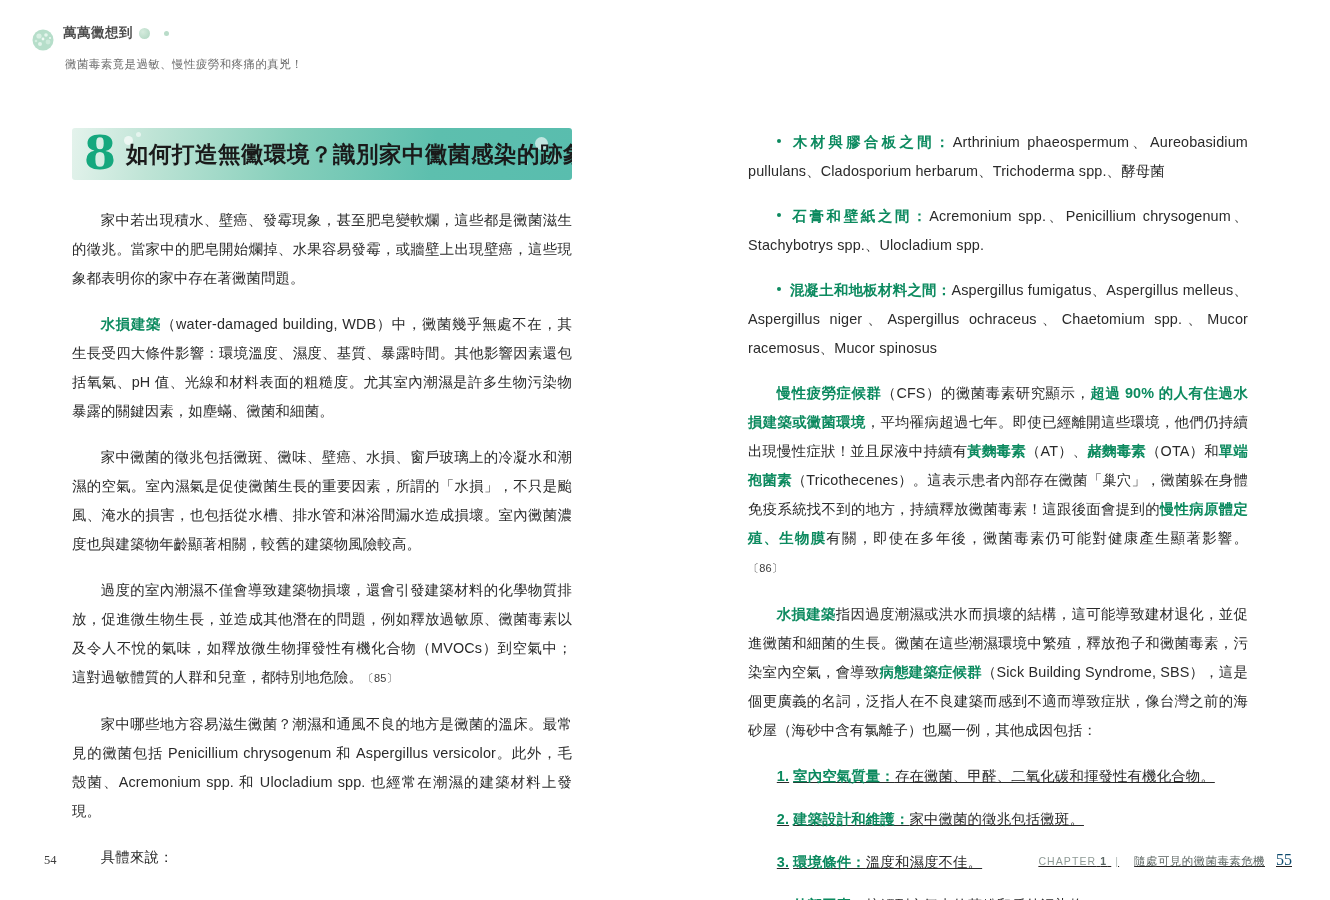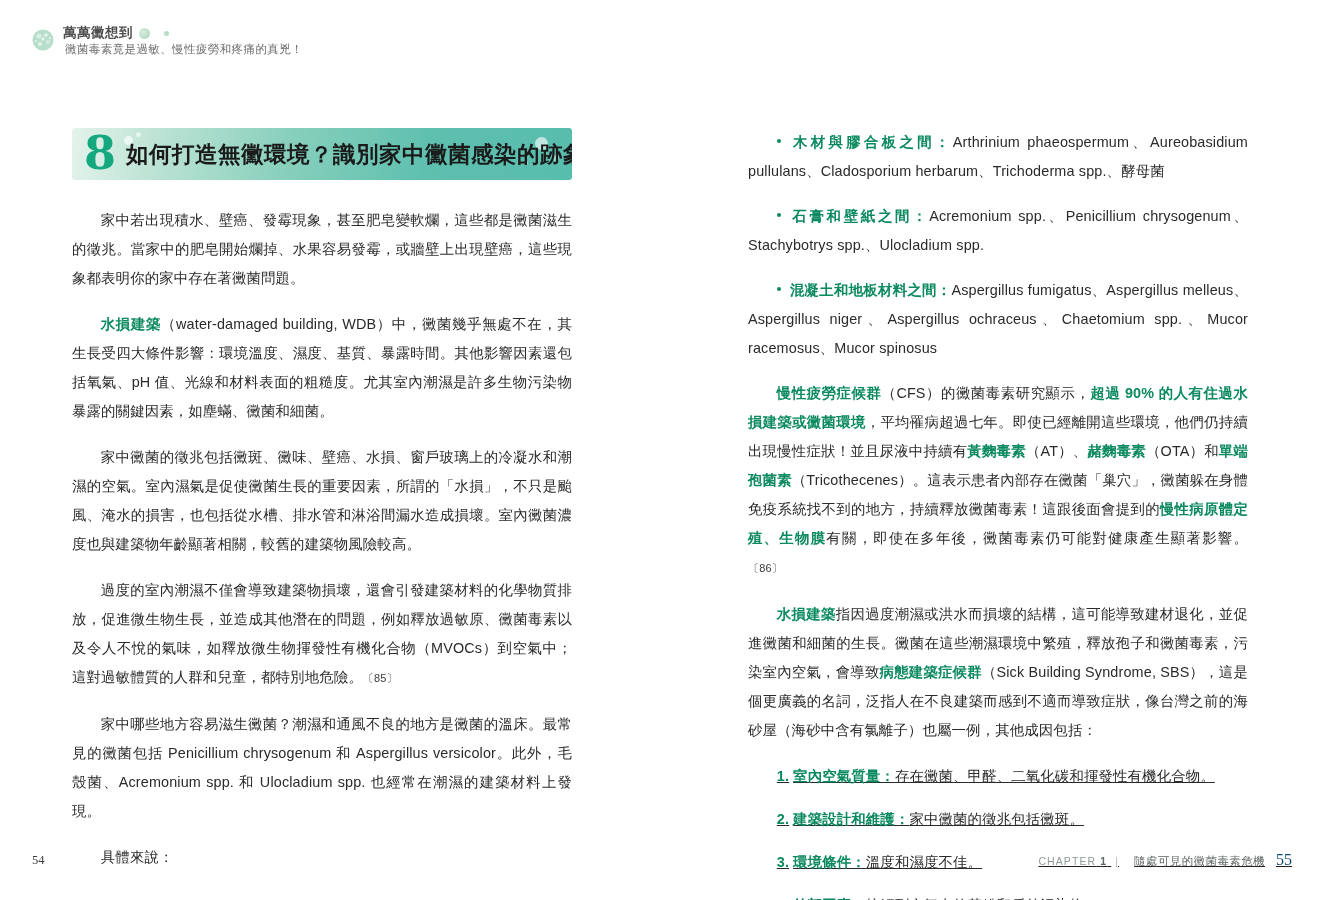--- a/index.html
+++ b/index.html
@@ -25,21 +25,21 @@
     display: flex;
     align-items: flex-start;
     gap: 7px;
   }
   .spore-blob {
     width: 26px;
     height: 26px;
     flex: 0 0 26px;
     margin-top: 1px;
   }
-  .rh-text { display: flex; flex-direction: column; gap: 2px; }
+  .rh-text { display: flex; flex-direction: column; gap: 17px; }
   .rh-title {
     font-size: 13.5px;
     font-weight: bold;
     color: #4f4f4f;
     letter-spacing: 0.5px;
     line-height: 1.1;
     display: flex;
     align-items: center;
     gap: 6px;
   }
@@ -198,21 +198,21 @@
   }
   ol.numbered > li .num {
     color: #0c8a5f;
     font-weight: bold;
     margin-right: 4px;
   }
 
   
   .folio-left {
     position: absolute;
-    left: 32px;
+    left: 44px;
     bottom: 32px;
     font-size: 12.5px;
     color: #3c3c3c;
     font-family: "Liberation Serif", "DejaVu Serif", serif;
   }
   .footer-right {
     position: absolute;
     right: 38px;
     bottom: 31px;
     display: flex;

